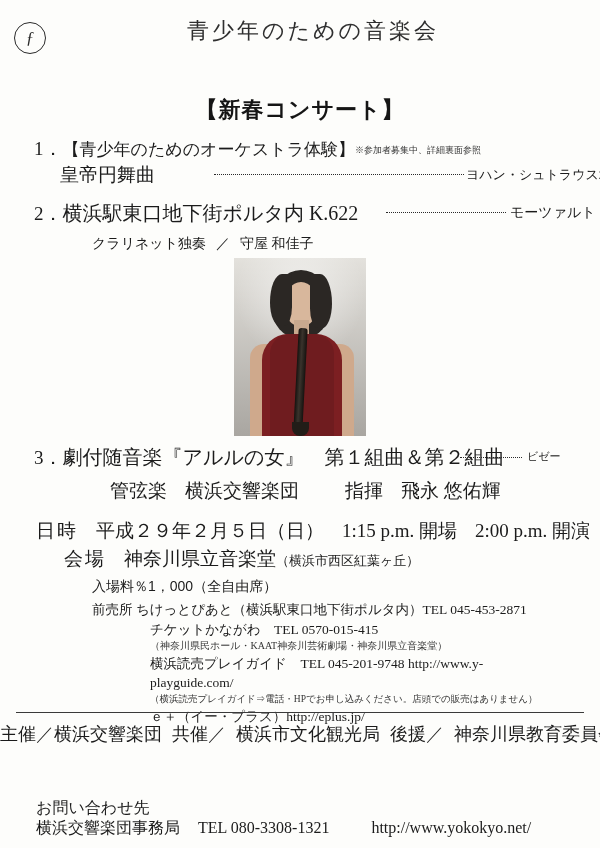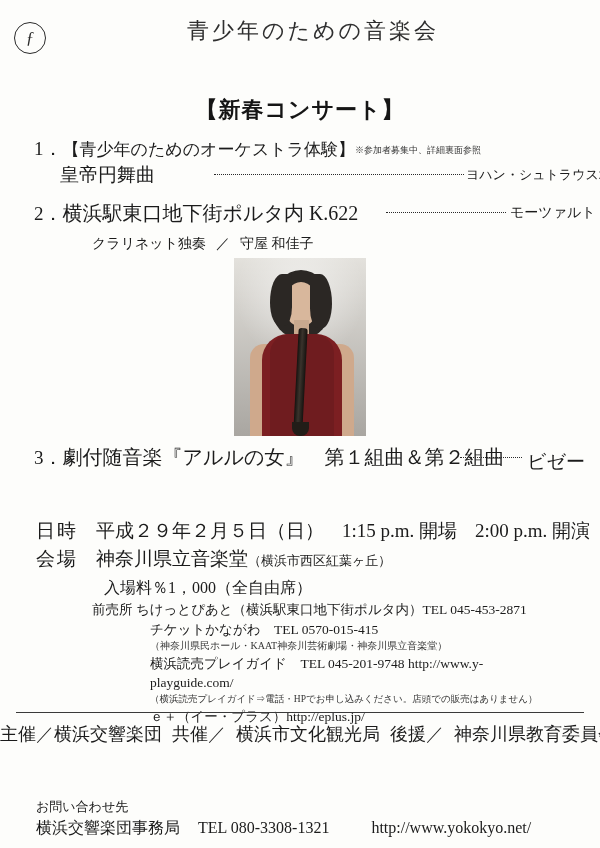--- a/index.html
+++ b/index.html
@@ -290,21 +290,21 @@
     left: 460px;
     top: 457px;
     width: 62px;
     border-top: 1px dotted #2a2a2a;
   }
   .p3-composer {
     position: absolute;
     left: 527px;
     top: 449px;
     font-family: "Liberation Serif", serif;
-    font-size: 19px;
+    font-size: 11px;
     white-space: nowrap;
   }
   .perf-row {
     position: absolute;
     left: 110px;
     top: 478px;
     font-family: "Liberation Serif", serif;
     font-size: 19px;
     white-space: nowrap;
   }
@@ -323,32 +323,31 @@
   .detail-date .lbl { letter-spacing: 2px; }
   .detail-date .v1 { padding-left: 18px; }
   .detail-venue {
     position: absolute;
     left: 36px;
     top: 546px;
     font-family: "Liberation Serif", serif;
     font-size: 19px;
     white-space: nowrap;
   }
-  .detail-venue .lbl { letter-spacing: 2px; }
+  .detail-venue .lbl { letter-spacing: 2px; margin-left: 28px; }
   .detail-venue .v1 { padding-left: 18px; }
   .detail-venue .small { font-size: 13px; }
 
   .price {
     position: absolute;
     left: 92px;
     top: 578px;
-    font-family: Liberation Serif, serif;
-    font-size: 16px;
-    white-space: nowrap;
-    margin-left: 12px;
+    font-family: Liberation Sans, sans-serif;
+    font-size: 14px;
+    white-space: nowrap;
   }
 
   .tickets {
     position: absolute;
     left: 92px;
     top: 600px;
     width: 470px;
     font-family: "Liberation Serif", serif;
     font-size: 13.5px;
     line-height: 1.45;
@@ -399,21 +398,21 @@
     width: 530px;
     font-family: "Liberation Serif", serif;
     font-size: 14px;
     line-height: 1.5;
   }
   .contact-label {
     position: absolute;
     left: 36px;
     top: 798px;
     font-family: "Liberation Serif", serif;
-    font-size: 13px;
+    font-size: 16px;
   }
   .contact-line {
     position: absolute;
     left: 36px;
     top: 818px;
     width: 540px;
     font-family: "Liberation Serif", serif;
     font-size: 16px;
     white-space: nowrap;
   }
@@ -462,20 +461,23 @@
     <div class="clarinet"></div>
     <div class="clar-bell"></div>
   </div>
 
   <div class="p3-line">
     <span class="prog-num">3．</span><span>劇付随音楽『アルルの女』　第１組曲＆第２組曲</span>
   </div>
   <div class="p3-dots"></div>
   <div class="p3-composer">ビゼー</div>
 
+  <div class="perf-row">
+    <span>管弦楽</span><span class="gap-m">横浜交響楽団</span><span class="gap-xl">指揮</span><span class="gap-m">飛永 悠佑輝</span>
+  </div>
 
   <div class="detail-date">
     <span class="lbl">日時</span><span class="v1">平成２９年２月５日（日）</span><span class="v1">1:15 p.m. 開場</span><span class="v1">2:00 p.m. 開演</span>
   </div>
   <div class="detail-venue">
     <span class="lbl">会場</span><span class="v1">神奈川県立音楽堂</span><span class="small">（横浜市西区紅葉ヶ丘）</span>
   </div>
 
   <div class="price">入場料％1，000（全自由席）</div>
 

